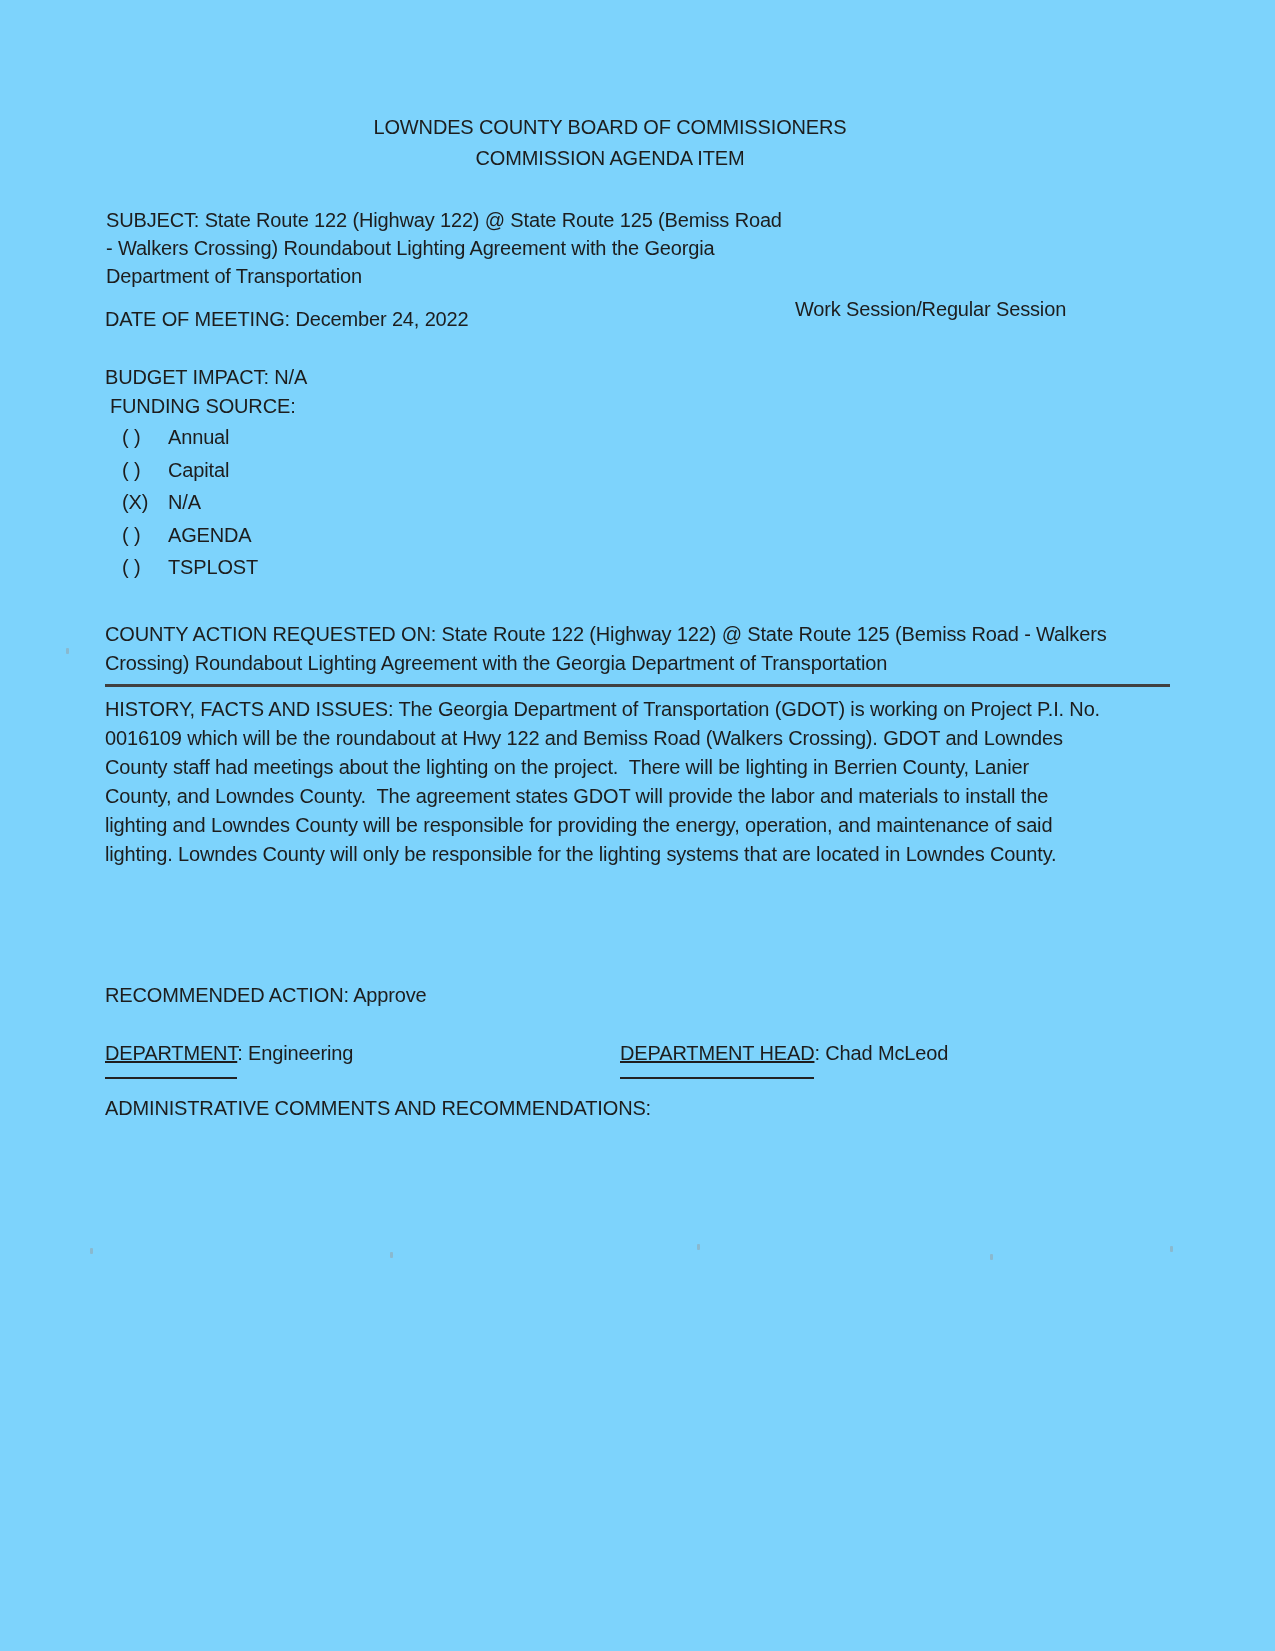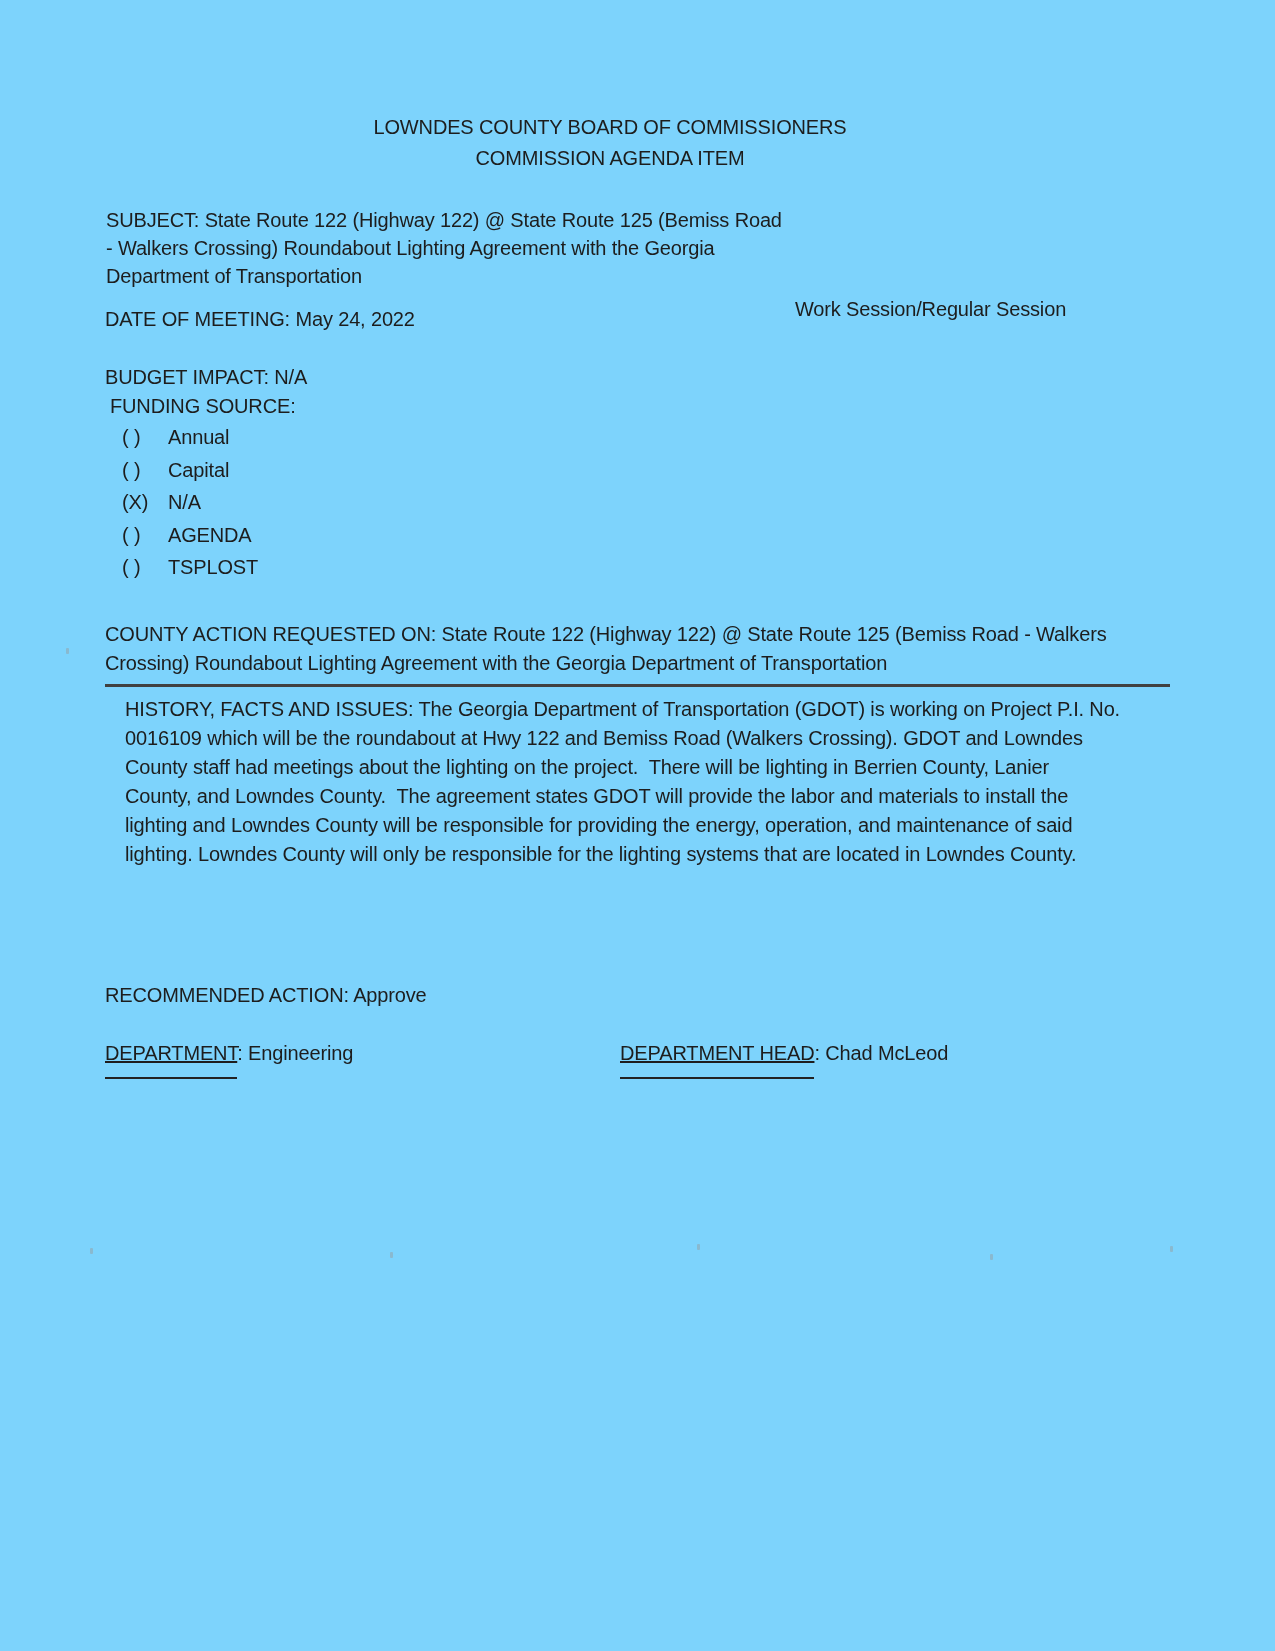--- a/index.html
+++ b/index.html
@@ -48,21 +48,20 @@
     white-space: pre-wrap;
     border-bottom: 3px solid #404040;
     padding-bottom: 6px;
   }
   .history {
     top: 695px;
     left: 105px;
     width: 1115px;
     line-height: 29px;
     white-space: pre-wrap;
-    margin-left: 20px;
   }
   .options { top: 901px; left: 105px; display: flex; }
   .options-label { width: 98px; }
   .option-item { display: flex; height: 32px; }
   .option-item .num { width: 32px; padding-left: 12px; box-sizing: content-box; }
   .recommended { top: 984px; left: 105px; }
   .department-row { top: 1042px; left: 105px; display: flex; width: 1065px; }
   .department-col { width: 515px; }
   .u-label { border-bottom: 2px solid #222; padding-bottom: 13px; text-decoration: underline; }
   .admin { top: 1097px; left: 105px; }
@@ -82,21 +81,21 @@
 
   <div class="sec doc-header">
     <div>LOWNDES COUNTY BOARD OF COMMISSIONERS</div>
     <div>COMMISSION AGENDA ITEM</div>
   </div>
 
   <div class="sec subject">SUBJECT: State Route 122 (Highway 122) @ State Route 125 (Bemiss Road
 - Walkers Crossing) Roundabout Lighting Agreement with the Georgia
 Department of Transportation</div>
 
-  <div class="sec meeting-date">DATE OF MEETING: May 24, 2022</div>
+  <div class="sec meeting-date">DATE OF MEETING: December 24, 2022</div>
   <div class="sec session-type">Work Session/Regular Session</div>
 
   <div class="sec budget-impact">BUDGET IMPACT: N/A</div>
   <div class="sec funding-label">FUNDING SOURCE:</div>
 
   <div class="sec funding-list">
     <div class="funding-item">
       <span class="marker">( )</span>
       <span>Annual</span>
     </div>
@@ -133,20 +132,21 @@
 
   <div class="sec department-row">
     <div class="department-col">
       <span class="u-label">DEPARTMENT</span><span>: Engineering</span>
     </div>
     <div>
       <span class="u-label">DEPARTMENT HEAD</span><span>: Chad McLeod</span>
     </div>
   </div>
 
+  <div class="sec admin">ADMINISTRATIVE COMMENTS AND RECOMMENDATIONS:</div>
 
   <div class="speck" style="top:648px; left:66px;"></div>
   <div class="speck" style="top:1248px; left:90px;"></div>
   <div class="speck" style="top:1252px; left:390px;"></div>
   <div class="speck" style="top:1244px; left:697px;"></div>
   <div class="speck" style="top:1254px; left:990px;"></div>
   <div class="speck" style="top:1246px; left:1170px;"></div>
 
 </div>
 

